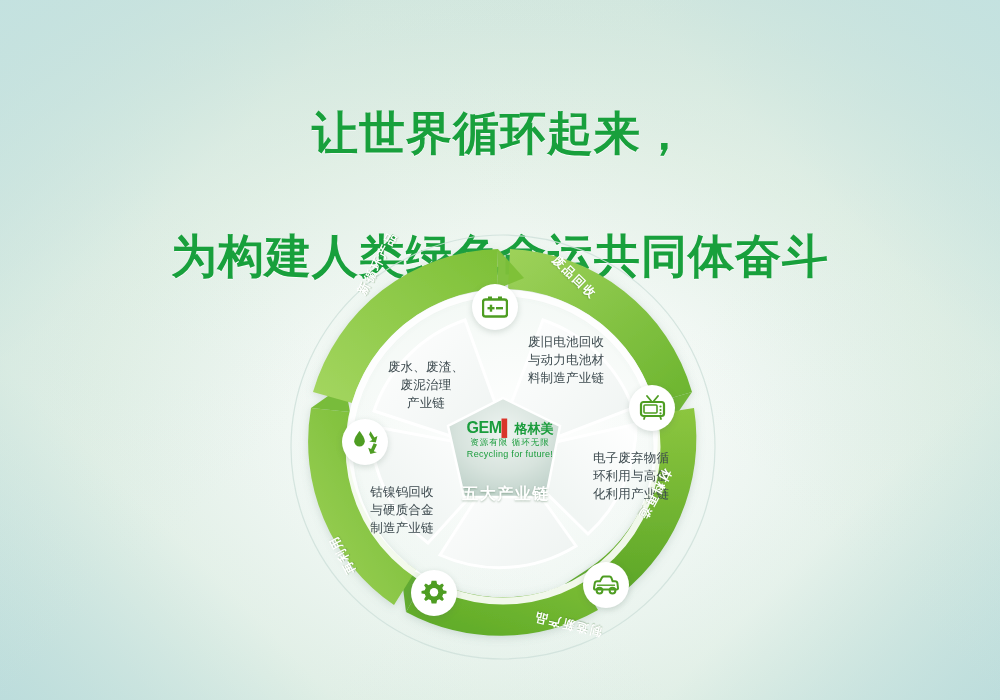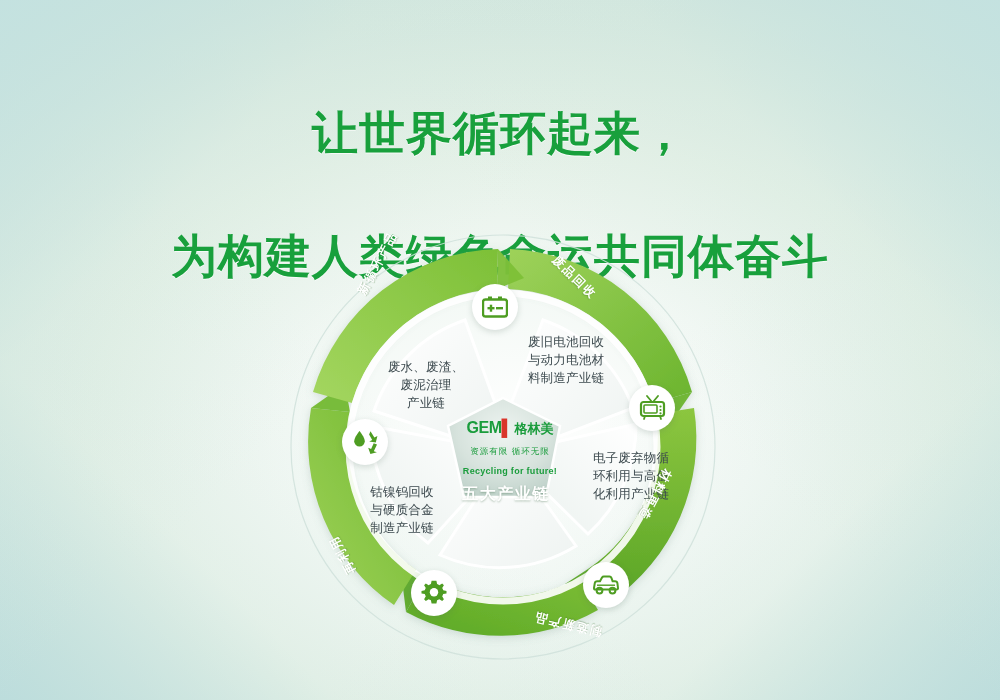--- a/index.html
+++ b/index.html
@@ -58,25 +58,25 @@
   .center-logo{
     position:absolute;left:172px;top:208px;width:100px;text-align:center;
   }
   .logo-main{
     font-size:16px;font-weight:bold;letter-spacing:-.5px;line-height:1;
     color:#1a9c3c;white-space:nowrap;
   }
   .logo-main .red{color:#d9352a;}
   .logo-main .cn{color:#1a9c3c;font-size:13px;letter-spacing:0;margin-left:2px;}
   .logo-slogan{
-    font-size:8.5px;color:#1a9c3c;letter-spacing:1px;margin-top:11px;line-height:1.1;
+    font-size:8.5px;color:#1a9c3c;letter-spacing:1px;margin-top:2px;line-height:1.1;
     white-space:nowrap;
   }
   .logo-en{
-    font-size:9px;color:#1a9c3c;font-weight:bold;margin-top:11px;line-height:1.1;
+    font-size:9px;color:#1a9c3c;font-weight:normal;margin-top:3px;line-height:1.1;
     letter-spacing:.3px;white-space:nowrap;
   }
   .center-sub{
     position:absolute;left:168px;top:272px;width:100px;text-align:center;
     color:#ffffff;font-size:16px;font-weight:bold;letter-spacing:1.5px;
     text-shadow:0 1px 2px rgba(40,90,50,.35);
   }
   .ring-label{
     position:absolute;color:#ffffff;font-size:12px;font-weight:bold;letter-spacing:2px;
     white-space:nowrap;text-shadow:0 1px 1px rgba(60,110,50,.35);

